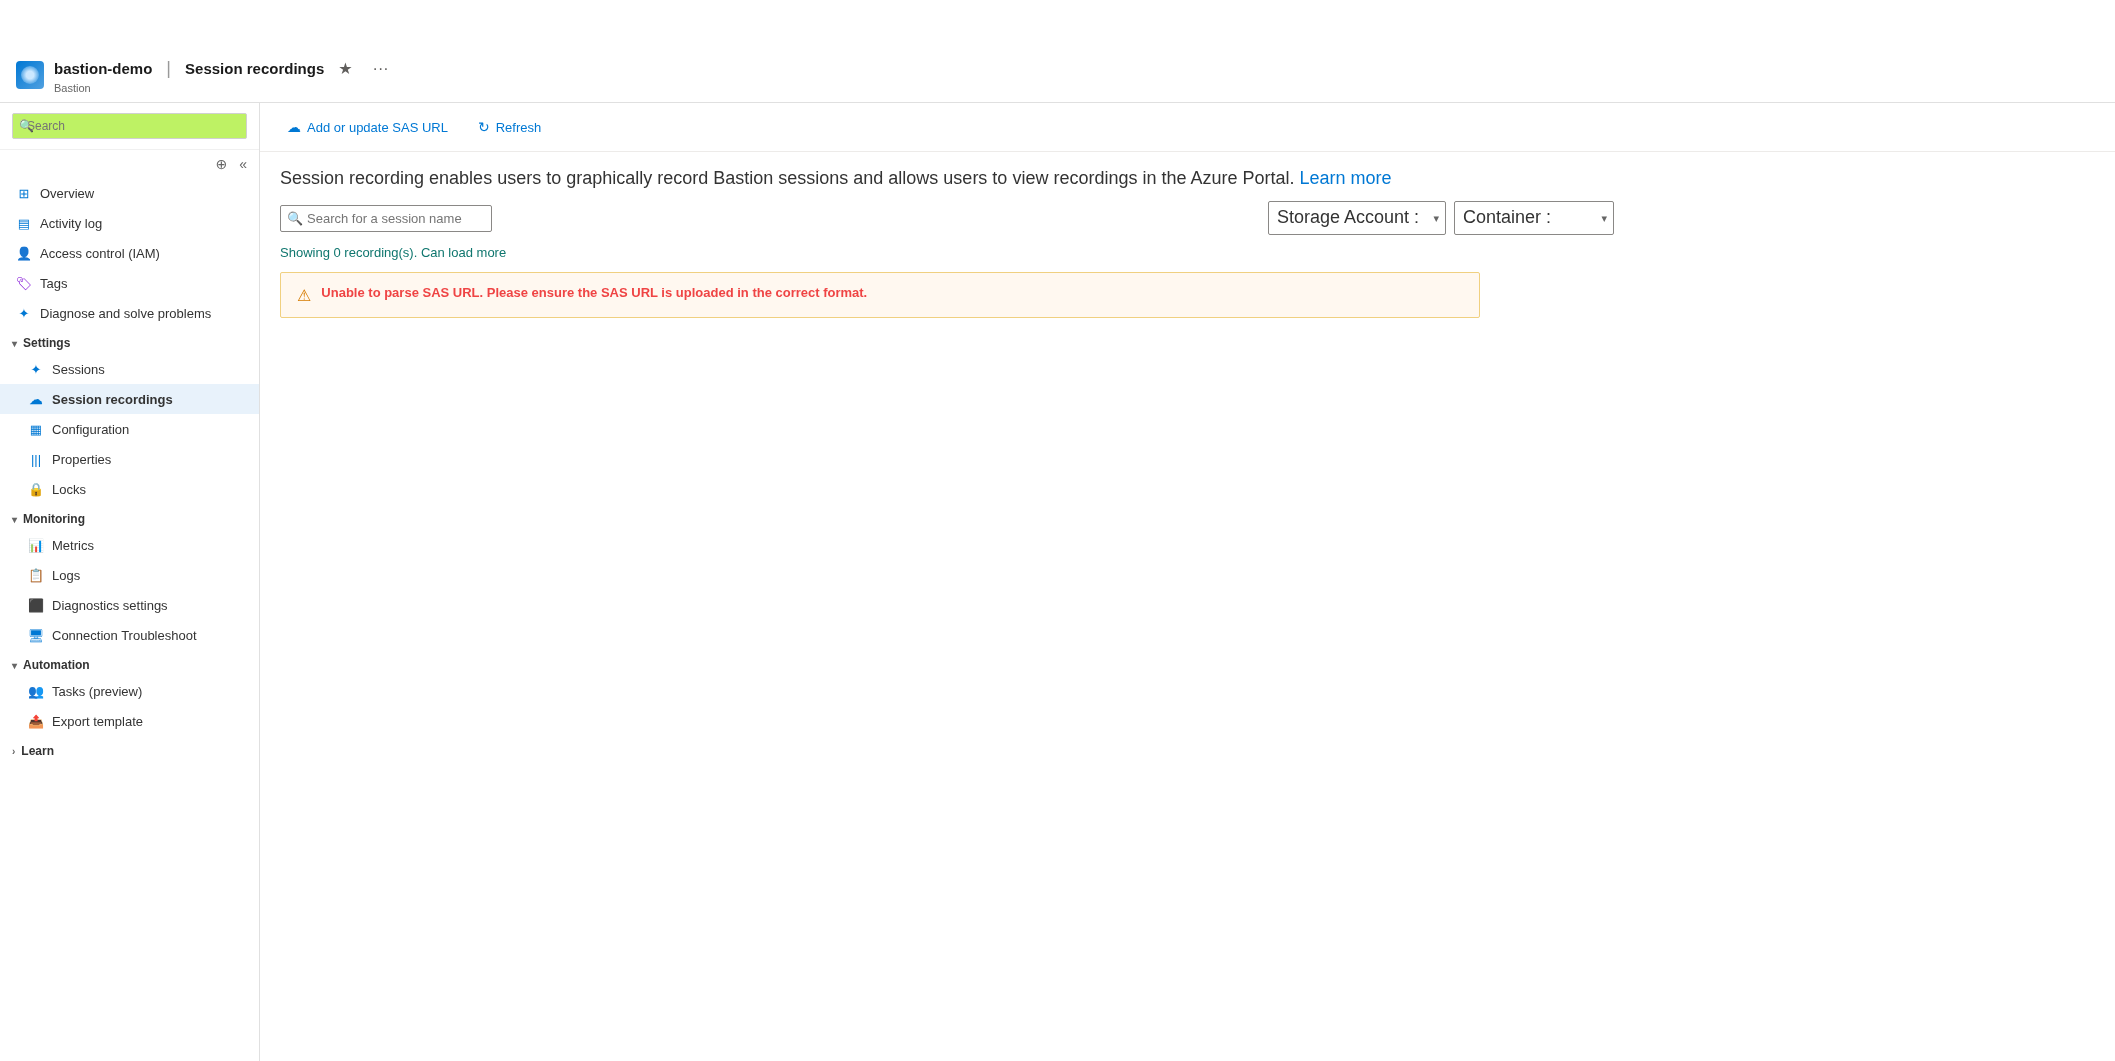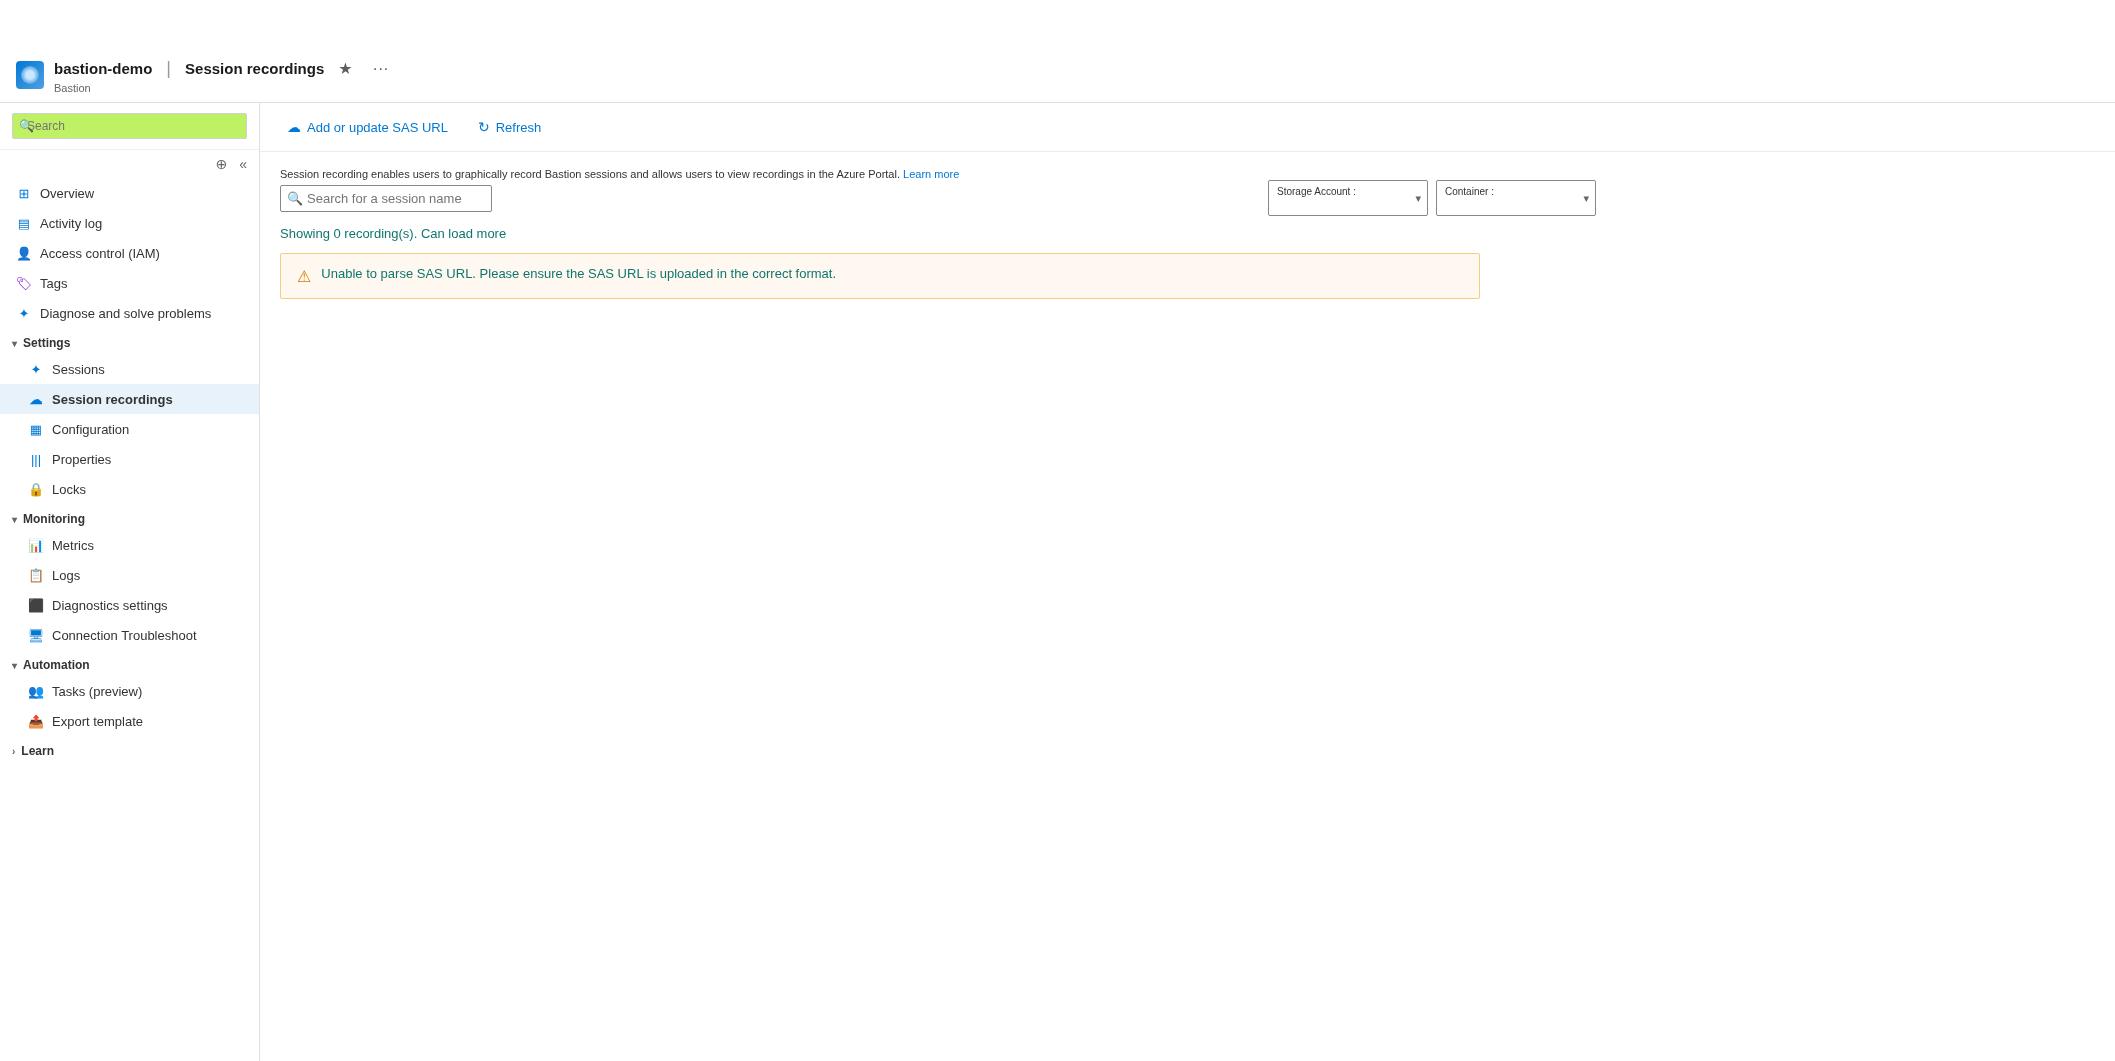--- a/index.html
+++ b/index.html
@@ -146,22 +146,22 @@
       color: #0078d4;
       border-radius: 2px;
     }
 
     
     .content-body {
       padding: 16px 20px;
       flex: 1;
     }
     .info-text {
-      font-size: 11px; color: #333;
-      margin-bottom: 0;
+      font-size: 18px; color: #333;
+      margin-bottom: 12px;
     }
     .info-text a {
       color: #0078d4; text-decoration: none;
     }
 
     
     .filter-bar {
       display: flex;
       align-items: center;
       gap: 8px;
@@ -181,22 +181,22 @@
       flex: 1;
       max-width: 980px;
     }
     .filter-search-icon {
       position: absolute; left: 7px; top: 50%; transform: translateY(-50%);
       color: #666; font-size: 13px;
     }
     .filter-dropdown {
       border: 1px solid #8a8886;
       border-radius: 2px;
-      padding: 5px 24px 18px 8px;
-      font-size: 10px;
+      padding: 5px 24px 7px 8px;
+      font-size: 18px;
       color: #333;
       background: #fff;
       cursor: pointer;
       position: relative;
       min-width: 160px;
       appearance: none;
     }
     .dropdown-wrapper {
       position: relative;
     }
@@ -219,21 +219,21 @@
       padding: 12px 16px;
       display: flex;
       align-items: flex-start;
       gap: 10px;
       max-width: 1200px;
     }
     .warning-icon {
       color: #d67b00; font-size: 16px; flex-shrink: 0; margin-top: 1px;
     }
     .warning-text {
-      font-size: 13px; color: #0f766e;
+      font-size: 13px; color: #ef4444; font-weight: bold;
     }
 
     
     .load-more-area {
       display: flex;
       justify-content: flex-end;
       padding: 16px 0;
     }
     .load-more-btn {
       background: none;

